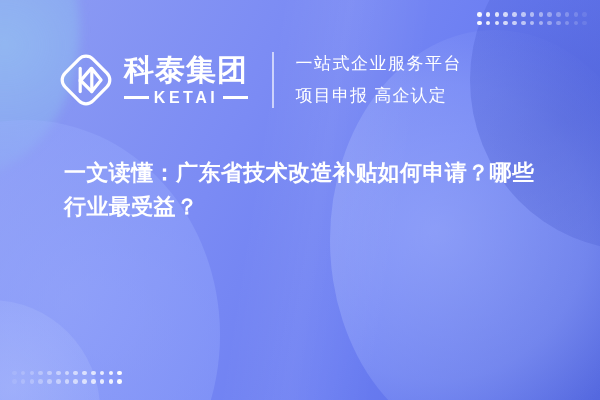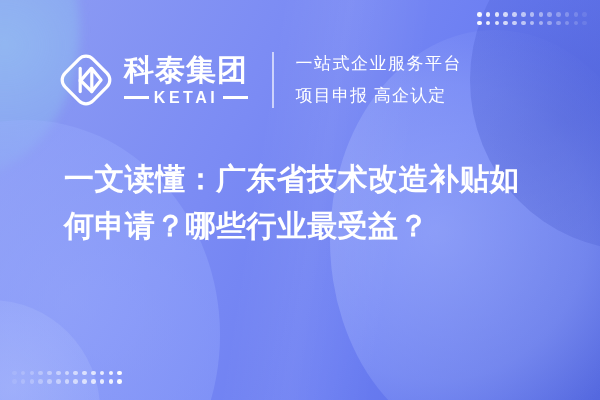--- a/index.html
+++ b/index.html
@@ -192,36 +192,36 @@
   .slogan-main {
     color: #ffffff;
     font-size: 17px;
     line-height: 1.12;
     letter-spacing: 1.5px;
     white-space: nowrap;
     font-weight: 300;
   }
   .slogan-sub {
     color: #ffffff;
-    font-family: Liberation Serif, serif;
+    font-family: Liberation Sans, sans-serif;
     font-size: 17px;
     line-height: 1.25;
     letter-spacing: 1.2px;
     margin-top: 12px;
     white-space: nowrap;
   }
 
   
   .title {
     position: absolute;
     left: 64px;
     top: 156px;
     width: 480px;
     color: #ffffff;
-    font-size: 30px;
+    font-size: 22px;
     font-weight: bold;
     line-height: 1.56;
     letter-spacing: 0.4px;
   }
 </style>
 </head>
 <body>
 
 <div id="banner">
 

